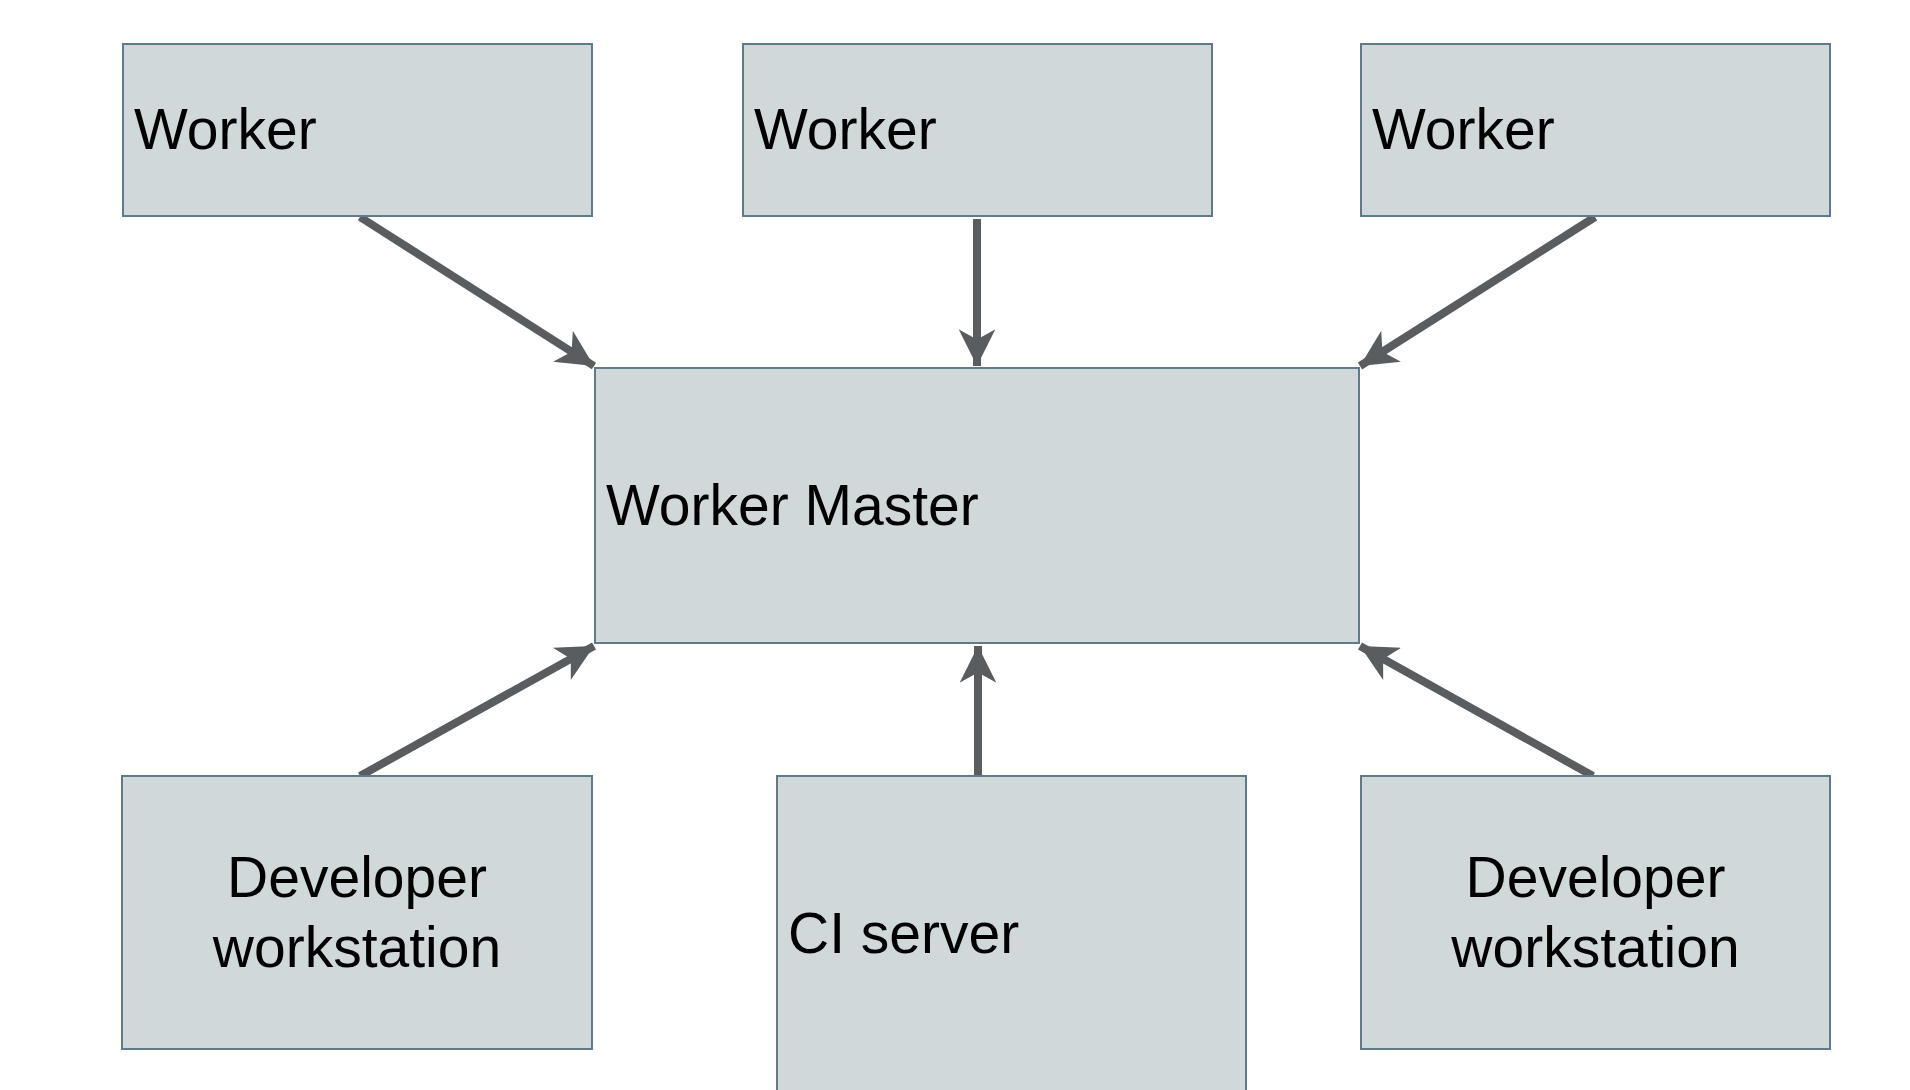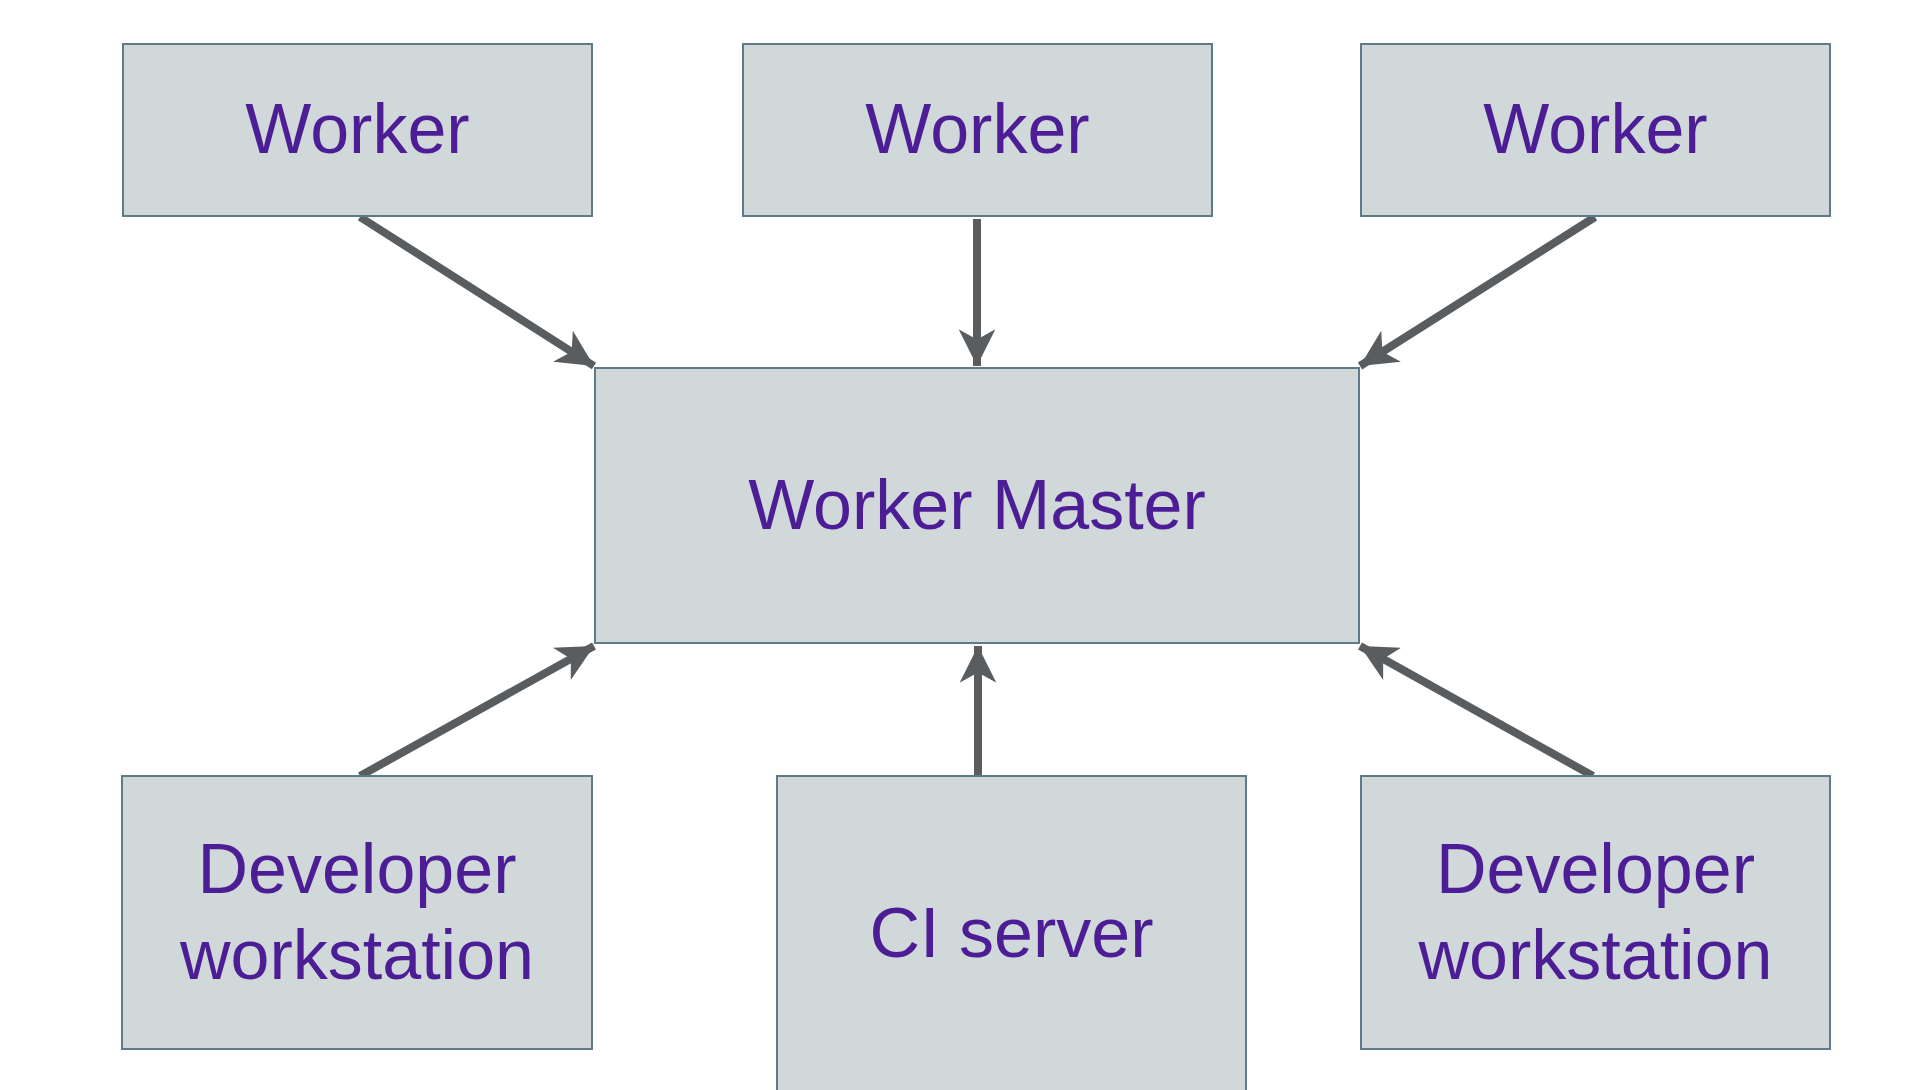--- a/index.html
+++ b/index.html
@@ -21,26 +21,26 @@
     top: 0;
     width: 1910px;
     height: 1090px;
     pointer-events: none;
   }
   .node {
     position: absolute;
     box-sizing: border-box;
     background: #d0d8da;
     border: 2px solid #5f7a88;
-    color: #4c1d95;
-    font-size: 70px;
+    color: #000000;
+    font-size: 57px;
     line-height: 1.22;
     display: flex;
     align-items: center;
-    justify-content: center;
+    justify-content: flex-start;
     text-align: center;
   }
   .node .label {
     display: block;
     padding: 0 10px;
   }
   
   .node-worker-1 { left: 122px; top: 43px;  width: 471px; height: 174px; }
   .node-worker-2 { left: 742px; top: 43px;  width: 471px; height: 174px; }
   .node-worker-3 { left: 1360px; top: 43px; width: 471px; height: 174px; }

